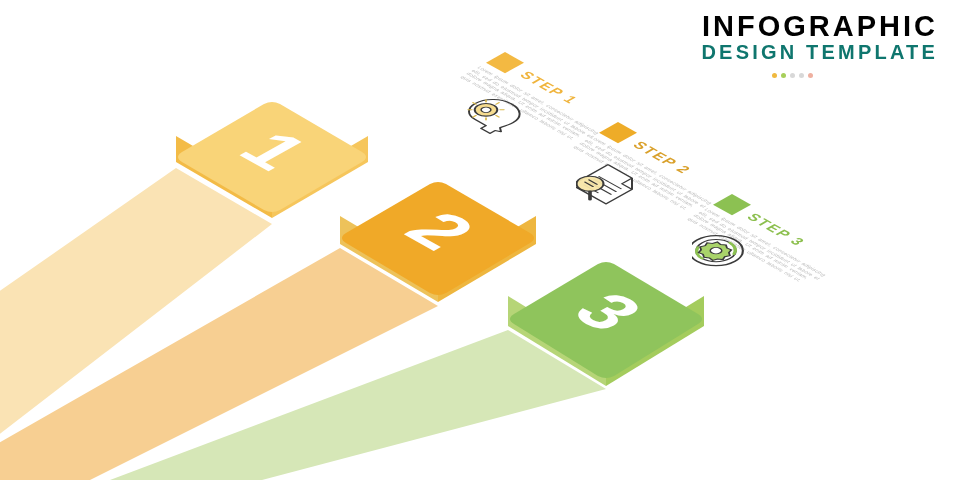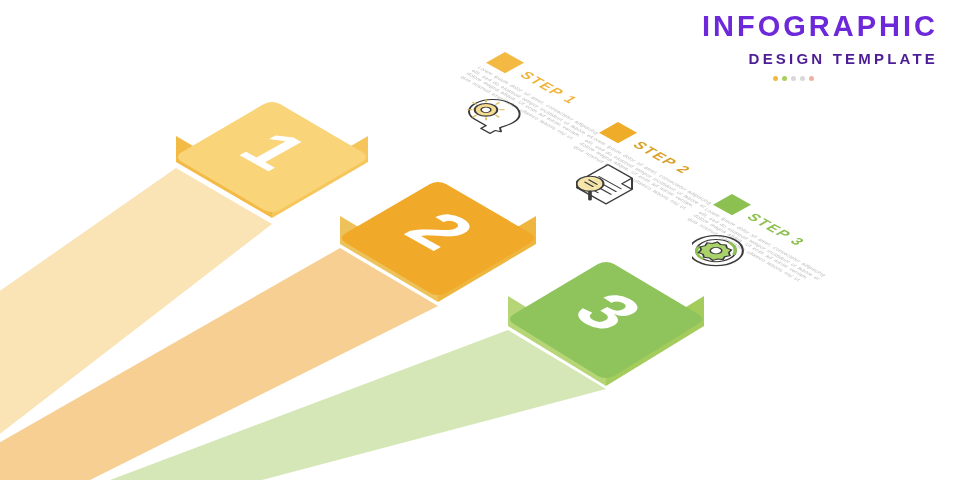--- a/index.html
+++ b/index.html
@@ -7,26 +7,26 @@
   body{
     width:960px;height:480px;overflow:hidden;position:relative;
     background:#ffffff;
     font-family:"Liberation Sans","DejaVu Sans",sans-serif;
   }
   .stage{position:absolute;inset:0;width:960px;height:480px;overflow:hidden;}
 
   
   .header{position:absolute;right:22px;top:12px;text-align:right;}
   .title{
-    font-size:29px;font-weight:700;letter-spacing:3.0px;color:#6d28d9;
+    font-size:29px;font-weight:700;letter-spacing:3.0px;color:#000000;
     line-height:1.0;white-space:nowrap;font-family:"Liberation Sans",sans-serif;
   }
   .subtitle{
-    font-size:15px;font-weight:700;letter-spacing:3.2px;color:#4c1d95;
-    margin-top:9px;white-space:nowrap;
+    font-size:20px;font-weight:700;letter-spacing:3.2px;color:#0f766e;
+    white-space:nowrap;
   }
   .dots{display:flex;gap:4px;justify-content:center;margin-top:9px;padding-right:54px;}
   .dot{width:5px;height:5px;border-radius:50%;}
 
   
   .block{position:absolute;width:0;height:0;}
   .block svg{position:absolute;left:0;top:0;overflow:visible;}
   .numlabel{
     position:absolute;color:#ffffff;font-weight:700;
     font-family:"Liberation Sans",sans-serif;

